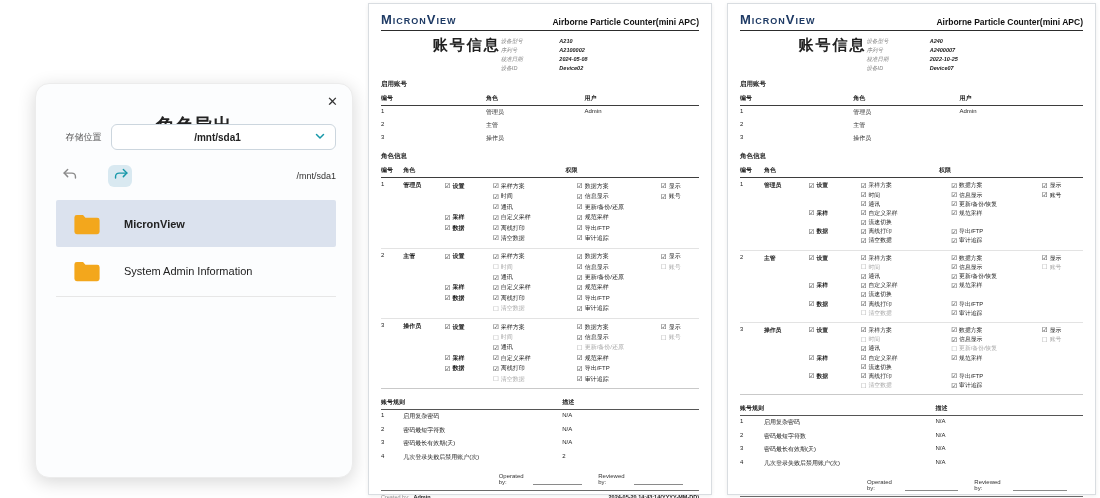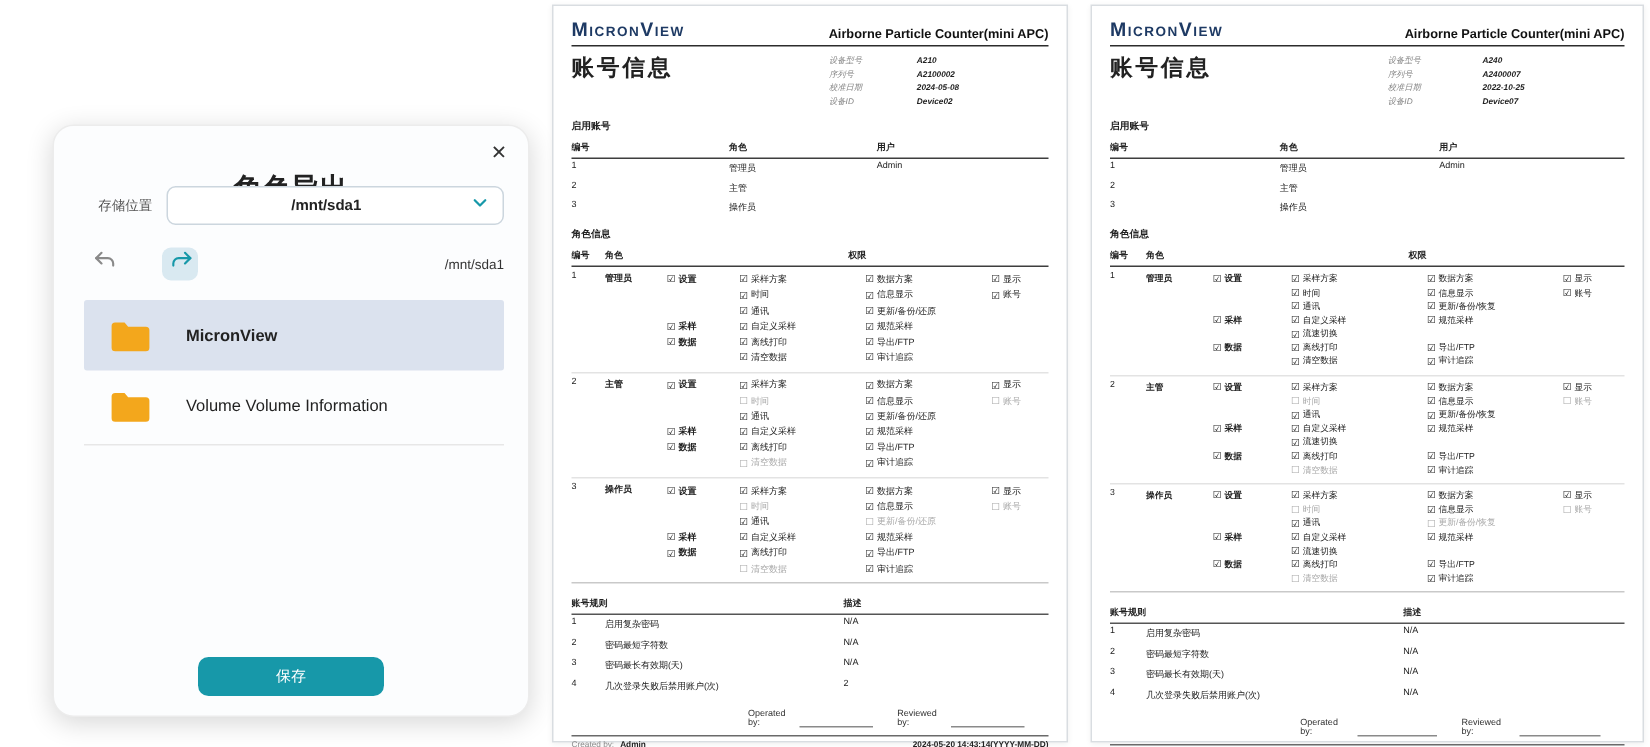--- a/index.html
+++ b/index.html
@@ -41,21 +41,21 @@
   .doc { position:absolute; top:3px; background:#fff; border:1px solid #d9dde1;
     box-shadow:0 1px 4px rgba(0,0,0,.07); padding:8px 12px 5px; color:#222;
     display:flex; flex-direction:column; }
   .doc.da { left:368px; width:344px; height:492px; }
   .doc.db { left:727px; width:369px; height:492px; }
   .doc-header { display:flex; justify-content:space-between; align-items:flex-end;
     border-bottom:1.5px solid #2c2c2c; padding-bottom:3px; }
   .logo { font-size:13px; font-weight:bold; color:#1e3a64; font-variant:small-caps;
     letter-spacing:1px; }
   .product { font-size:8.5px; font-weight:bold; color:#111; }
-  .title-row { display:flex; justify-content:space-between; margin-top:5px; }
+  .title-row { display:flex; justify-content:center; margin-top:5px; }
   .doc-title { font-size:15px; font-weight:bold; letter-spacing:2px; }
   .meta { width:46%; font-style:italic; font-size:5.5px; line-height:1.65; margin-top:1px; }
   .meta-row { display:flex; }
   .meta-label { width:40%; color:#868686; }
   .meta-value { font-weight:bold; color:#222; }
   .sec-label { font-size:6.5px; font-weight:bold; margin-top:7px; }
   .thead { display:flex; font-size:6px; font-weight:bold; border-bottom:1.3px solid #3d3d3d;
     padding:3px 0 2px; margin-top:2px; }
   .trow { display:flex; font-size:6px; padding:2px 0; }
   .c1 { flex:0 0 33%; } .c2 { flex:0 0 31%; } .c3 { flex:1; }
@@ -131,26 +131,25 @@
       <div class="folder-row selected">
         <span class="folder-icon"><svg width="30" height="24" viewBox="0 0 24 20">
             <path d="M1.5 4.5 a2 2 0 0 1 2-2 h5.2 l2 2.3 h9.8 a2 2 0 0 1 2 2 v9.7 a2 2 0 0 1 -2 2 h-17 a2 2 0 0 1 -2-2 z" fill="#f3a71c"></path>
           </svg></span>
         <span class="folder-name">MicronView</span>
       </div>
       <div class="folder-row">
         <span class="folder-icon"><svg width="30" height="24" viewBox="0 0 24 20">
             <path d="M1.5 4.5 a2 2 0 0 1 2-2 h5.2 l2 2.3 h9.8 a2 2 0 0 1 2 2 v9.7 a2 2 0 0 1 -2 2 h-17 a2 2 0 0 1 -2-2 z" fill="#f3a71c"></path>
           </svg></span>
-        <span class="folder-name">Volume Volume Information</span>
+        <span class="folder-name">System Admin Information</span>
       </div>
     </div>
   <div class="list-divider"></div>
 
-  <button class="save-btn">保存</button>
 </div>
 
 <article class="doc da" id="doc-0">
     <div class="doc-header">
       <span class="logo">MicronView</span>
       <span class="product">Airborne Particle Counter(mini APC)</span>
     </div>
     <div class="title-row">
       <h1 class="doc-title">账号信息</h1>
       <div class="meta">

